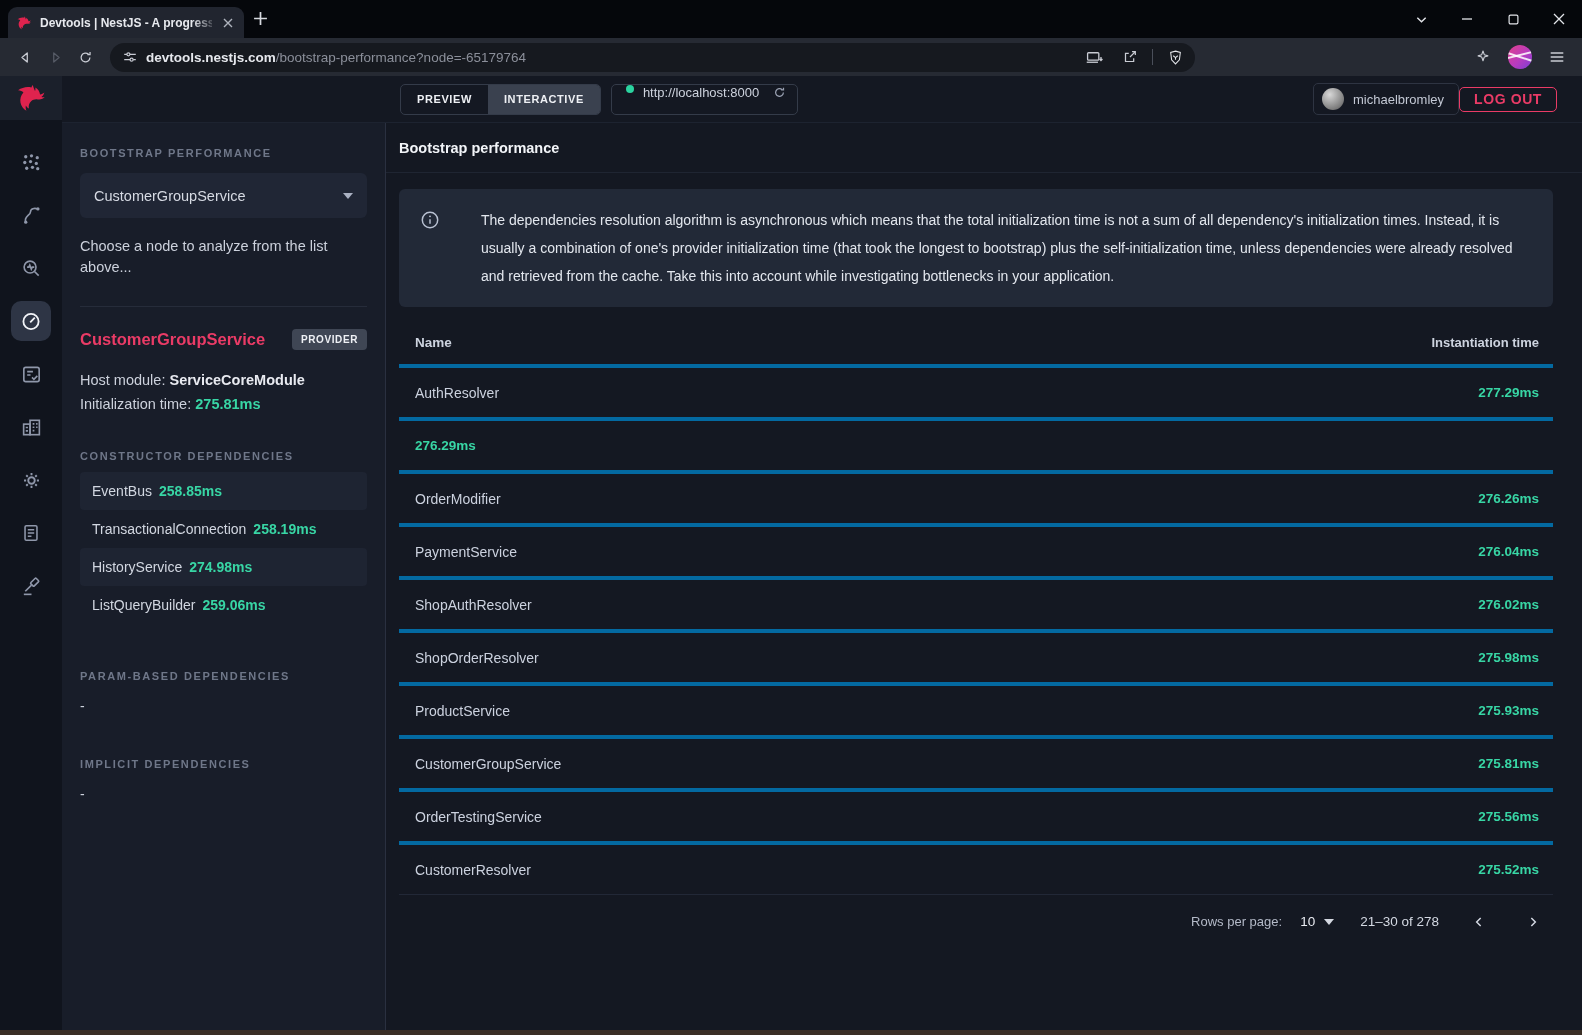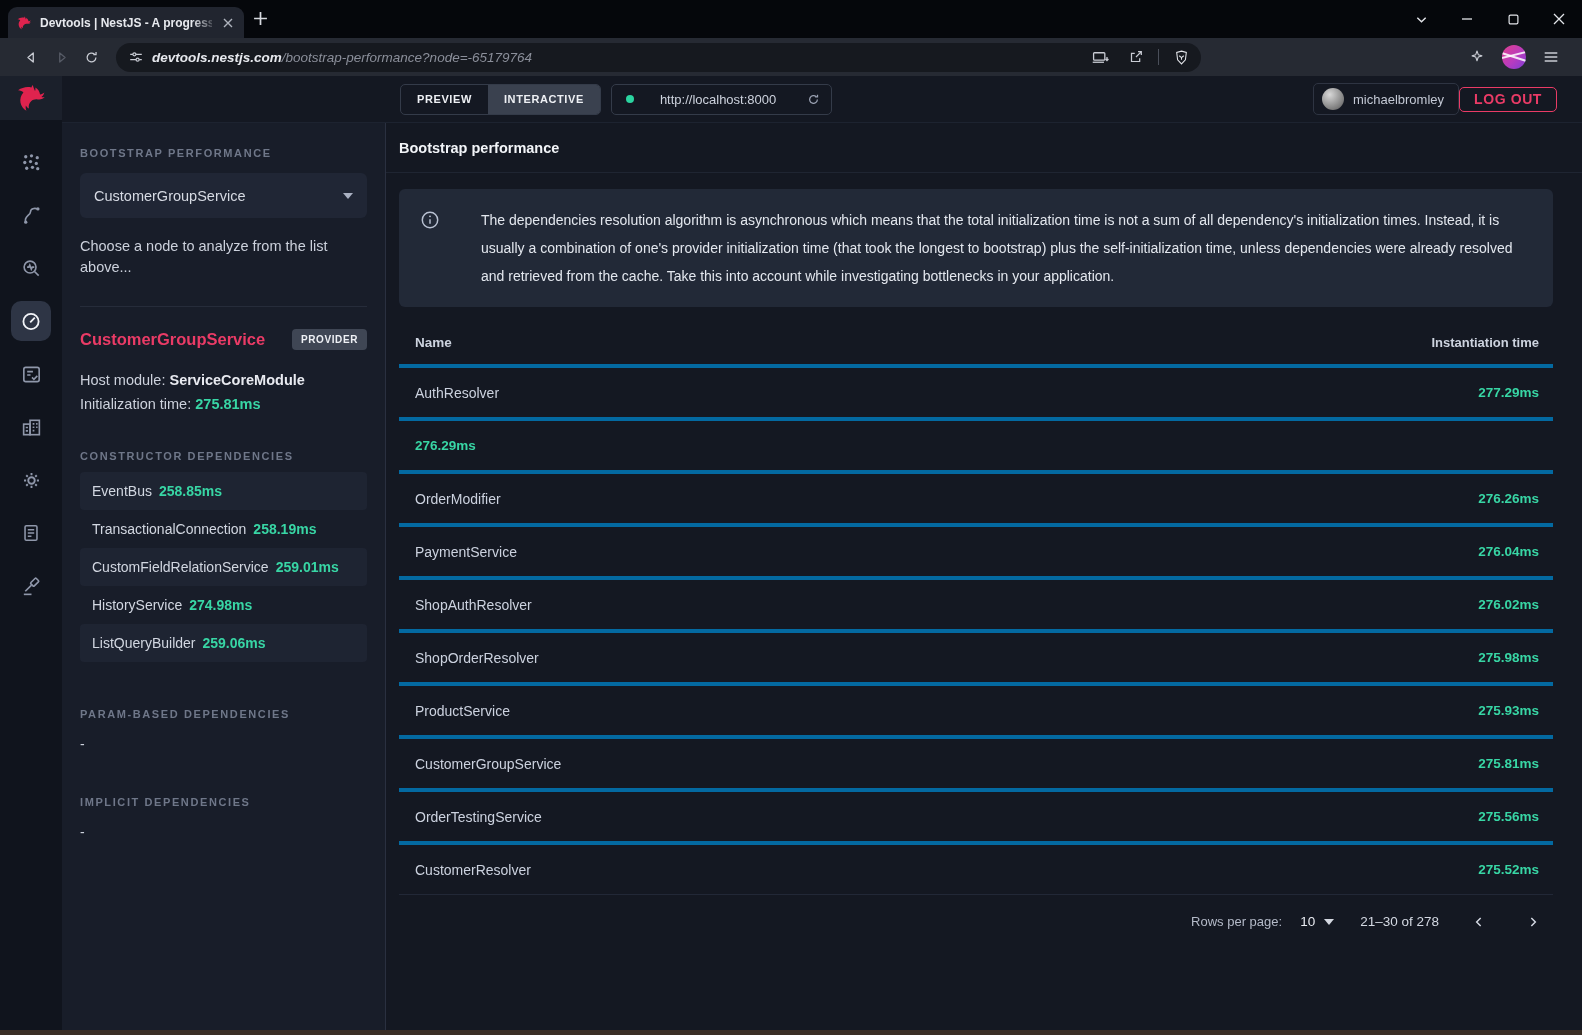--- a/index.html
+++ b/index.html
@@ -21,21 +21,21 @@
     display:flex; align-items:center; gap:8px; padding:0 8px; overflow:hidden;
   }
   .btab-title { flex:1; font-size:12px; font-weight:bold; color:#e7e9ee; white-space:nowrap; overflow:hidden; position:relative; }
   .btab-fade { position:absolute; right:26px; top:7px; width:26px; height:20px;
     background:linear-gradient(90deg, rgba(33,37,47,0), #21252f); }
   .tab-close { color:#aeb3bd; width:16px; height:16px; display:flex; align-items:center; justify-content:center; }
   .newtab { position:absolute; left:253px; top:11px; color:#d6d9df; }
   .wincontrols { position:absolute; right:0; top:0; height:38px; display:flex; }
   .winbtn { width:46px; height:38px; display:flex; align-items:center; justify-content:center; color:#e3e5ea; }
 
-  .toolbar { height:38px; background:#262a33; display:flex; align-items:center; padding:0 16px;font-style:italic; }
+  .toolbar { height:38px; background:#262a33; display:flex; align-items:center; padding:0 10px; }
   .navbtn { width:30px; height:30px; display:flex; align-items:center; justify-content:center; color:#c9ccd4; }
   .navbtn.disabled { color:#565b66; }
   .addressbar {
     margin-left:10px; height:29px; width:1085px; background:#16191f; border-radius:15px;
     display:flex; align-items:center; padding:0 6px 0 12px; gap:8px;
   }
   .url-text { flex:1; font-size:13.5px; color:#e6e8ed; white-space:nowrap; overflow:hidden; }
   .url-path { color:#8b8f9a; }
   .bar-icon { width:28px; height:26px; display:flex; align-items:center; justify-content:center; color:#c9ccd4; }
   .bar-sep { width:1px; height:16px; background:#4a4f5a; }
@@ -57,21 +57,21 @@
   .logo-cell { width:62px; height:44px; background:#1b202b; display:flex; align-items:center; justify-content:center; }
   .rail-nav { display:flex; flex-direction:column; align-items:center; gap:13px; margin-top:22px; }
   .rail-btn { width:40px; height:40px; border-radius:10px; display:flex; align-items:center; justify-content:center; color:#8f97aa; }
   .rail-btn.active { background:#2e3545; color:#f2f4f8; }
 
   .app-right { flex:1; display:flex; flex-direction:column; background:#141822; min-width:0; }
   .app-header { height:47px; display:flex; align-items:center; border-bottom:1px solid #1d2330; padding-right:25px; }
   .seg { margin-left:338px; display:flex; border:1px solid #343b49; border-radius:5px; overflow:hidden; height:31px; }
   .seg-btn { padding:0 16px; display:flex; align-items:center; font-size:11px; font-weight:bold; letter-spacing:.6px; color:#eef0f4; }
   .seg-btn.selected { background:#3a414f; }
-  .target-box { margin-left:10px; height:31px; border:1px solid #343b49; border-radius:5px; display:flex; align-items:center; gap:26px; padding:0 10px 0 14px; }
+  .target-box { margin-left:10px; height:31px; border:1px solid #343b49; border-radius:5px; display:flex; gap:9px; padding:0 10px 0 14px; }
   .status-dot { width:8px; height:8px; border-radius:50%; background:var(--status-green,#2bd4a0); }
   .target-url { font-size:13px; color:#cdd2dd; }
   .target-refresh { color:#9aa1b2; margin-left:4px; }
   .hdr-right { margin-left:auto; display:flex; align-items:center; gap:0; }
   .user-chip { height:32px; border:1px solid #2e3442; border-radius:5px; display:flex; align-items:center; gap:9px; padding:0 14px 0 8px; }
   .user-avatar { width:22px; height:22px; border-radius:50%; background:radial-gradient(circle at 35% 30%, #d8d8d8, #7d7d7d 70%, #4c4c4c); }
   .user-name { font-size:13px; color:#c3c8d4; }
   .logout-btn { height:25px; border:1px solid var(--accent-pink,#ea3b66); border-radius:5px; color:var(--accent-pink,#ea3b66);
     font-size:14px; font-weight:bold; letter-spacing:.6px; display:flex; align-items:center; padding:0 14px; background:transparent; }
 
@@ -362,24 +362,20 @@
             <div class="dep-item">
               <span class="dep-name">EventBus</span>
               <span class="dep-time">258.85ms</span>
             </div>
 
             <div class="dep-item">
               <span class="dep-name">TransactionalConnection</span>
               <span class="dep-time">258.19ms</span>
             </div>
 
-            <div class="dep-item">
-              <span class="dep-name">CustomFieldRelationService</span>
-              <span class="dep-time">259.01ms</span>
-            </div>
 
             <div class="dep-item">
               <span class="dep-name">HistoryService</span>
               <span class="dep-time">274.98ms</span>
             </div>
 
             <div class="dep-item">
               <span class="dep-name">ListQueryBuilder</span>
               <span class="dep-time">259.06ms</span>
             </div>

